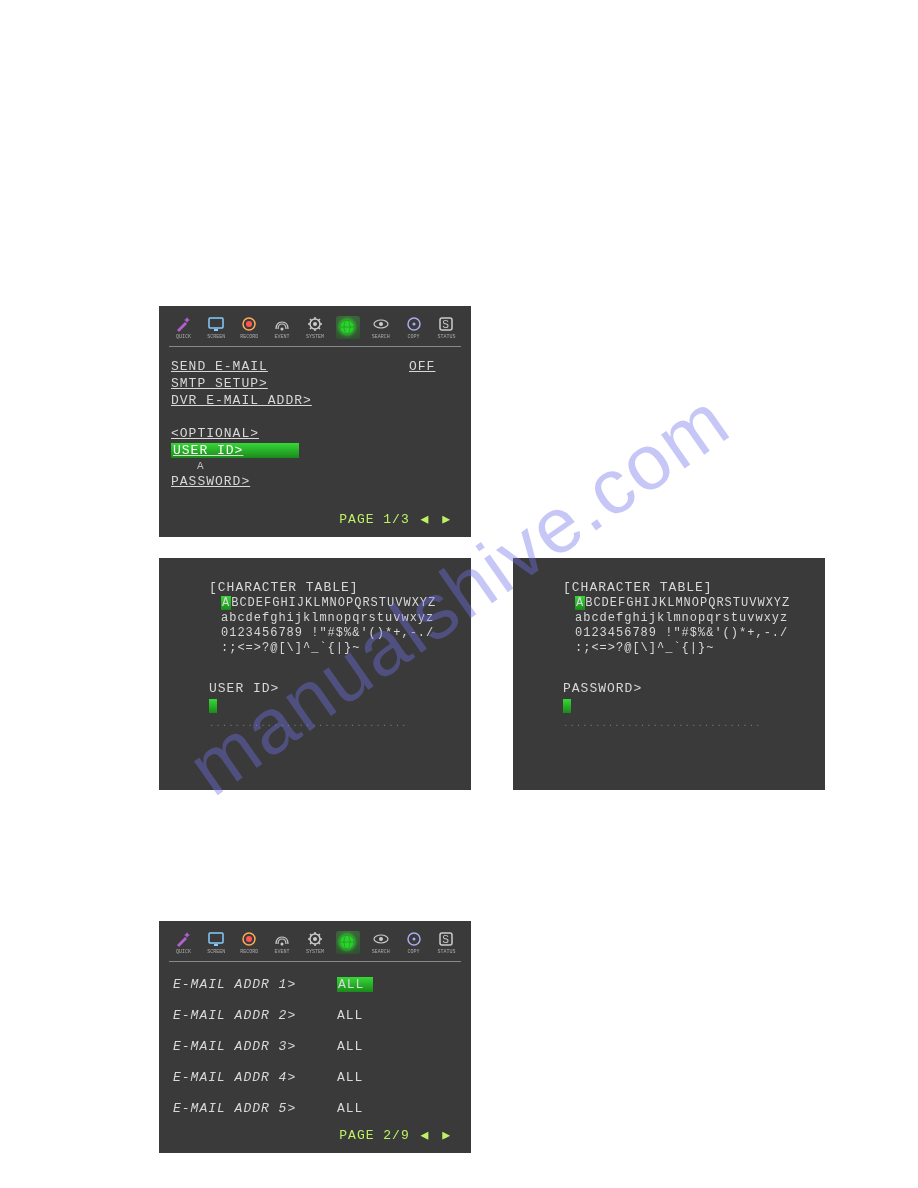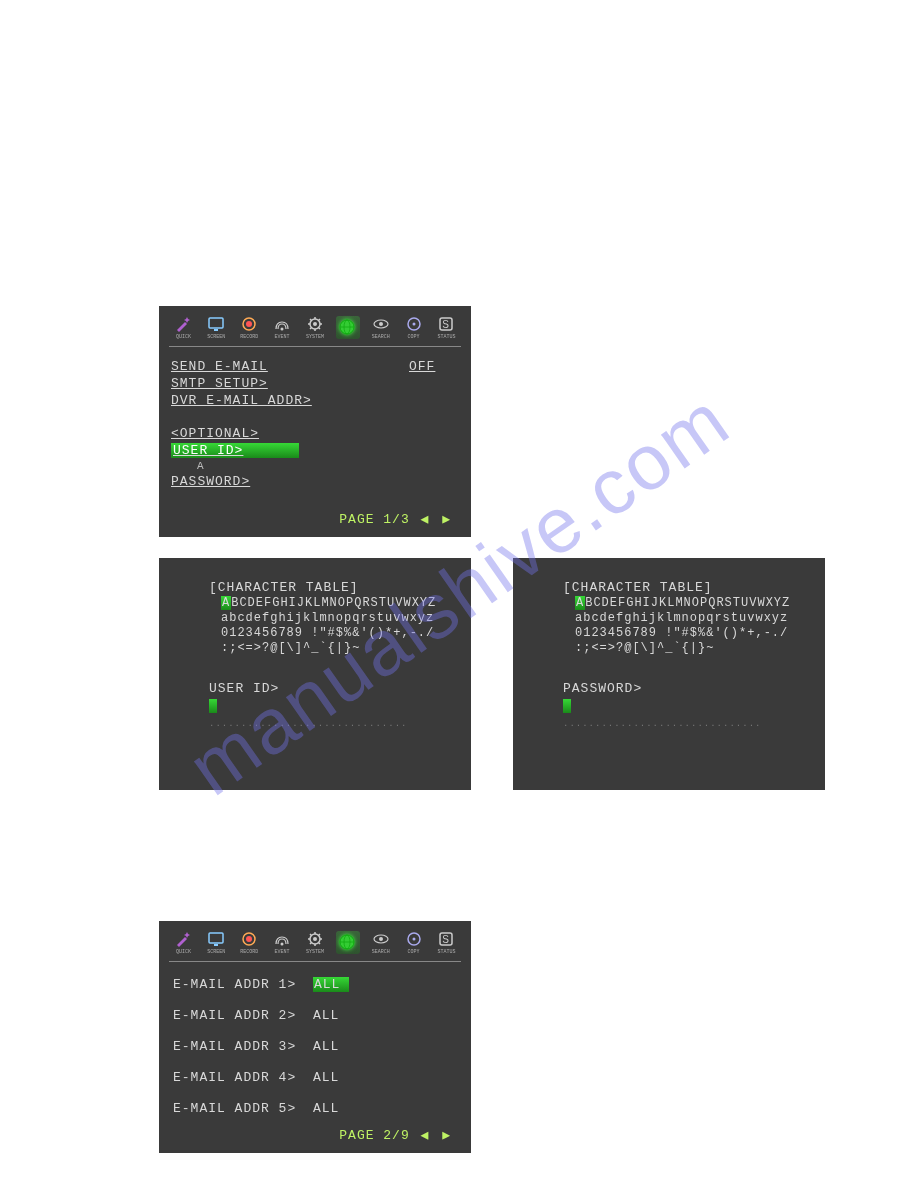--- a/index.html
+++ b/index.html
@@ -166,22 +166,22 @@
       margin-top: 2px;
     }
     .mail-body {
       padding: 15px 14px;
     }
     .mail-row {
       display: flex;
       margin: 0 0 16px 0;
       align-items: center;
     }
-    .mail-label { width: 140px; }
-    .mail-value { flex:1; }
+    .mail-label { width: 140px; font-style: italic; }
+    .mail-value { flex:1;margin-left:24px; }
   </style>
 </head>
 <body>
 
 <div class="watermark">manualshive.com</div>
 
 <div class="panel panel1">
   <div class="toolbar">
     <div class="toolbar-item">
         <div class="icon-box">

